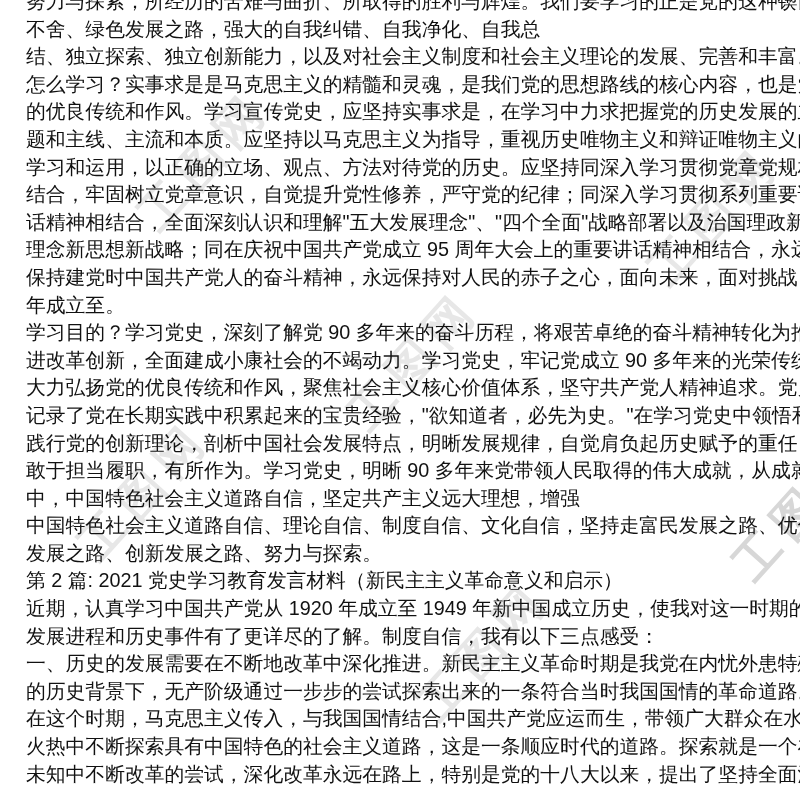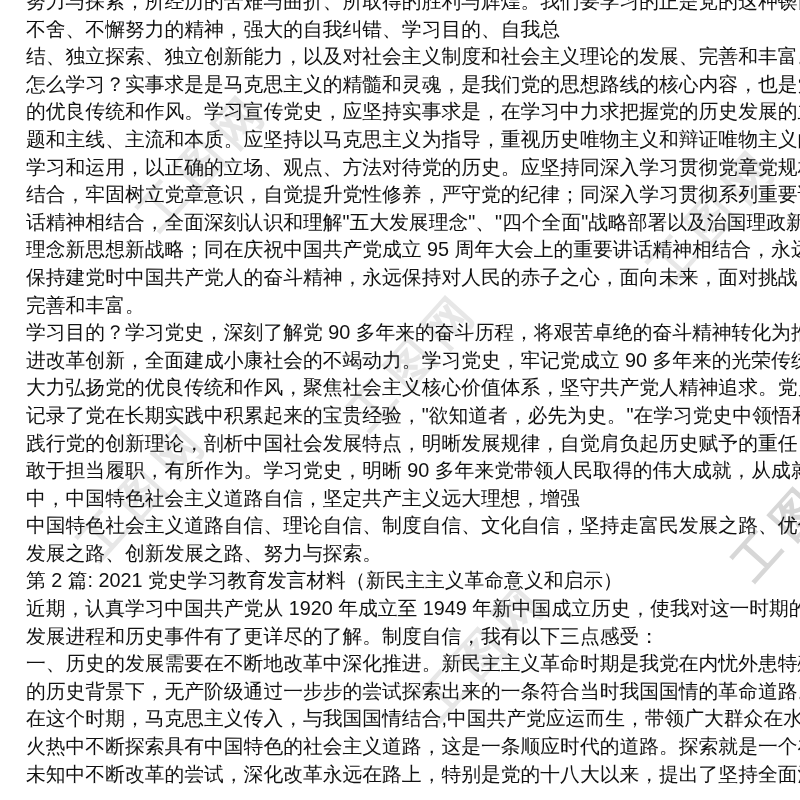--- a/index.html
+++ b/index.html
@@ -67,31 +67,31 @@
     <span class="wm wm1">工图网</span>
     <span class="wm wm2">工图网</span>
     <span class="wm wm3">工图网</span>
     <span class="wm wm4">工图网</span>
     <span class="wm wm5">工图网</span>
     <span class="wm wm6 dark">工图网</span>
   </div>
 
   <div class="doc">
     <div class="line">努力与探索，所经历的苦难与曲折、所取得的胜利与辉煌。我们要学习的正是党的这种锲而</div>
-    <div class="line">不舍、不懈努力的精神，强大的自我纠错、学习目的、自我总</div>
+    <div class="line">不舍、绿色发展之路，强大的自我纠错、自我净化、自我总</div>
     <div class="line">结、独立探索、独立创新能力，以及对社会主义制度和社会主义理论的发展、完善和丰富。</div>
     <div class="line">怎么学习？实事求是是马克思主义的精髓和灵魂，是我们党的思想路线的核心内容，也是党</div>
     <div class="line">的优良传统和作风。学习宣传党史，应坚持实事求是，在学习中力求把握党的历史发展的主</div>
     <div class="line">题和主线、主流和本质。应坚持以马克思主义为指导，重视历史唯物主义和辩证唯物主义的</div>
     <div class="line">学习和运用，以正确的立场、观点、方法对待党的历史。应坚持同深入学习贯彻党章党规相</div>
     <div class="line">结合，牢固树立党章意识，自觉提升党性修养，严守党的纪律；同深入学习贯彻系列重要讲</div>
     <div class="line">话精神相结合，全面深刻认识和理解"五大发展理念"、"四个全面"战略部署以及治国理政新</div>
     <div class="line">理念新思想新战略；同在庆祝中国共产党成立 95 周年大会上的重要讲话精神相结合，永远</div>
     <div class="line">保持建党时中国共产党人的奋斗精神，永远保持对人民的赤子之心，面向未来，面对挑战，</div>
-    <div class="line">完善和丰富。</div>
+    <div class="line">年成立至。</div>
     <div class="line">学习目的？学习党史，深刻了解党 90 多年来的奋斗历程，将艰苦卓绝的奋斗精神转化为推</div>
     <div class="line">进改革创新，全面建成小康社会的不竭动力。学习党史，牢记党成立 90 多年来的光荣传统，</div>
     <div class="line">大力弘扬党的优良传统和作风，聚焦社会主义核心价值体系，坚守共产党人精神追求。党史</div>
     <div class="line">记录了党在长期实践中积累起来的宝贵经验，"欲知道者，必先为史。"在学习党史中领悟和</div>
     <div class="line">践行党的创新理论，剖析中国社会发展特点，明晰发展规律，自觉肩负起历史赋予的重任，</div>
     <div class="line">敢于担当履职，有所作为。学习党史，明晰 90 多年来党带领人民取得的伟大成就，从成就</div>
     <div class="line">中，中国特色社会主义道路自信，坚定共产主义远大理想，增强</div>
     <div class="line">中国特色社会主义道路自信、理论自信、制度自信、文化自信，坚持走富民发展之路、优化</div>
     <div class="line">发展之路、创新发展之路、努力与探索。</div>
     <div class="line">第 2 篇: 2021 党史学习教育发言材料（新民主主义革命意义和启示）</div>

